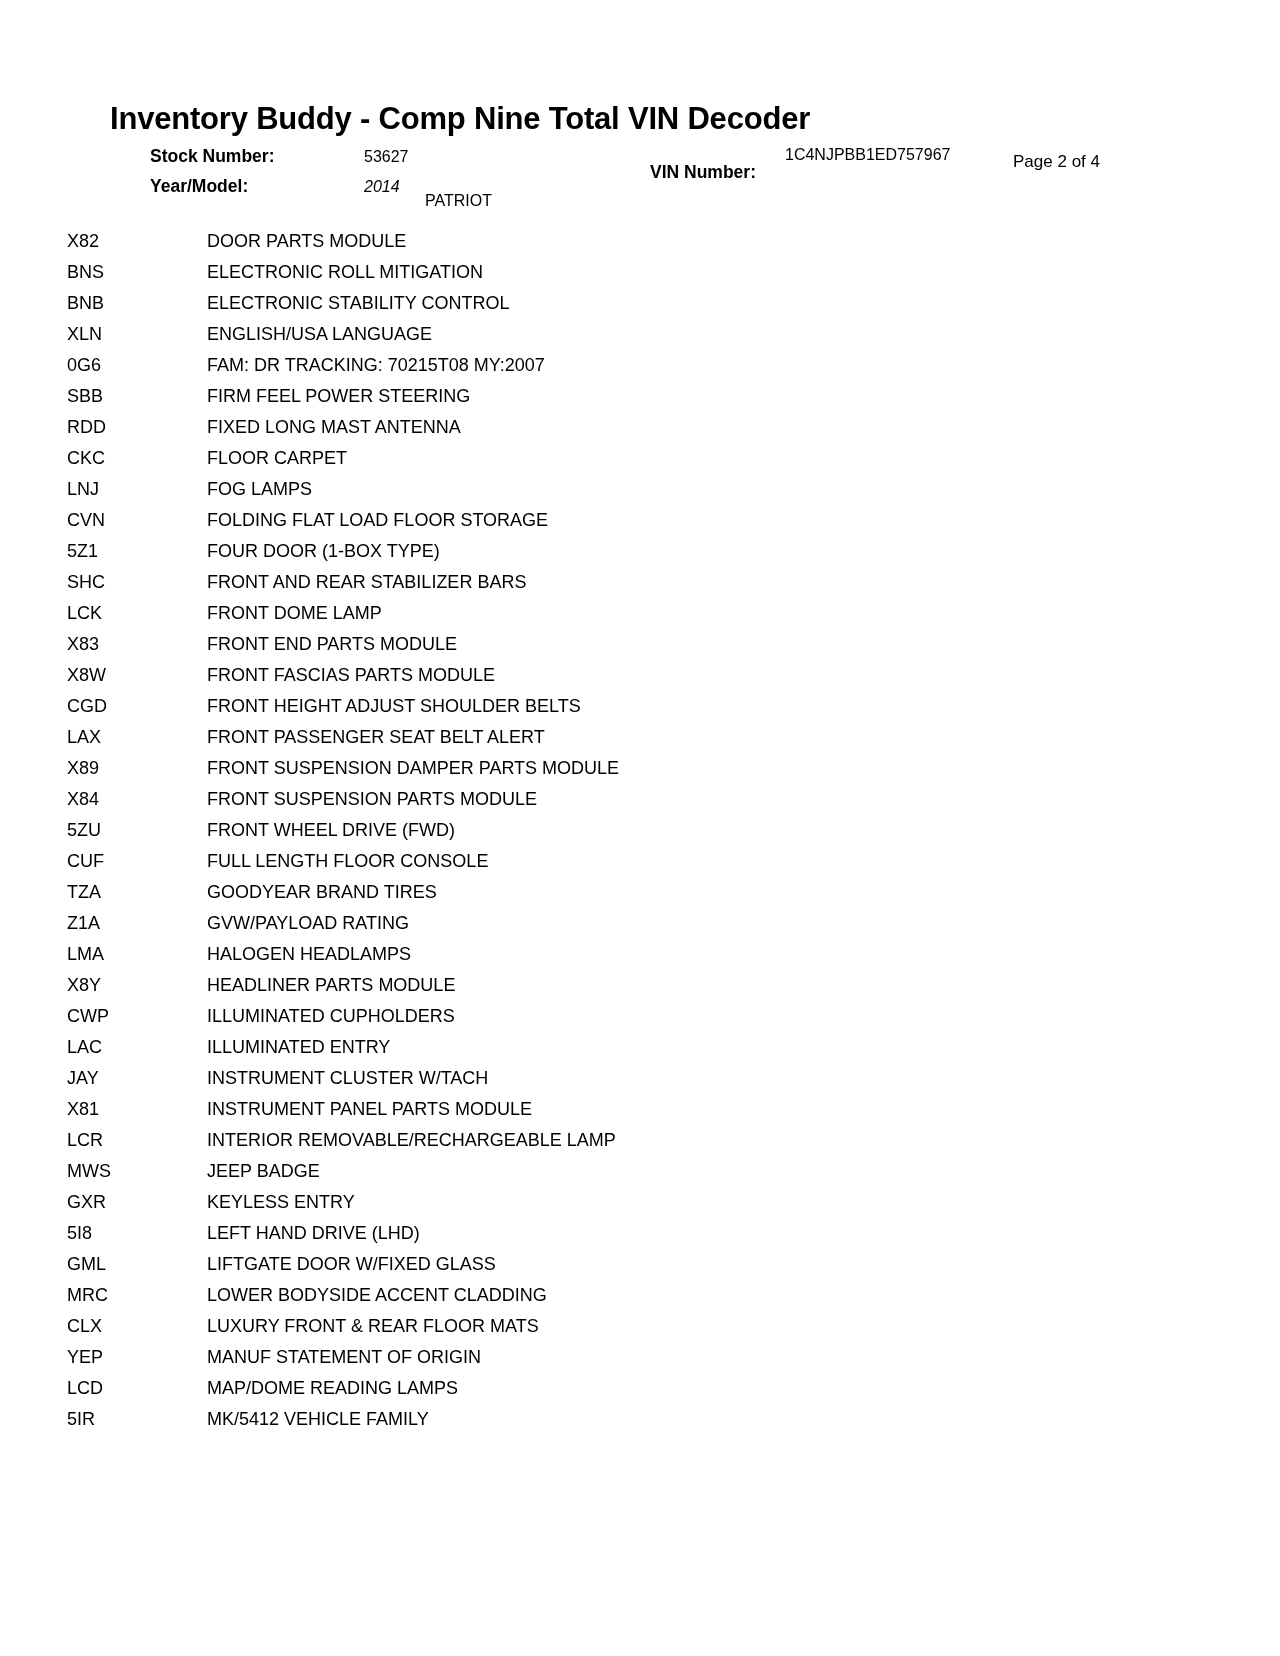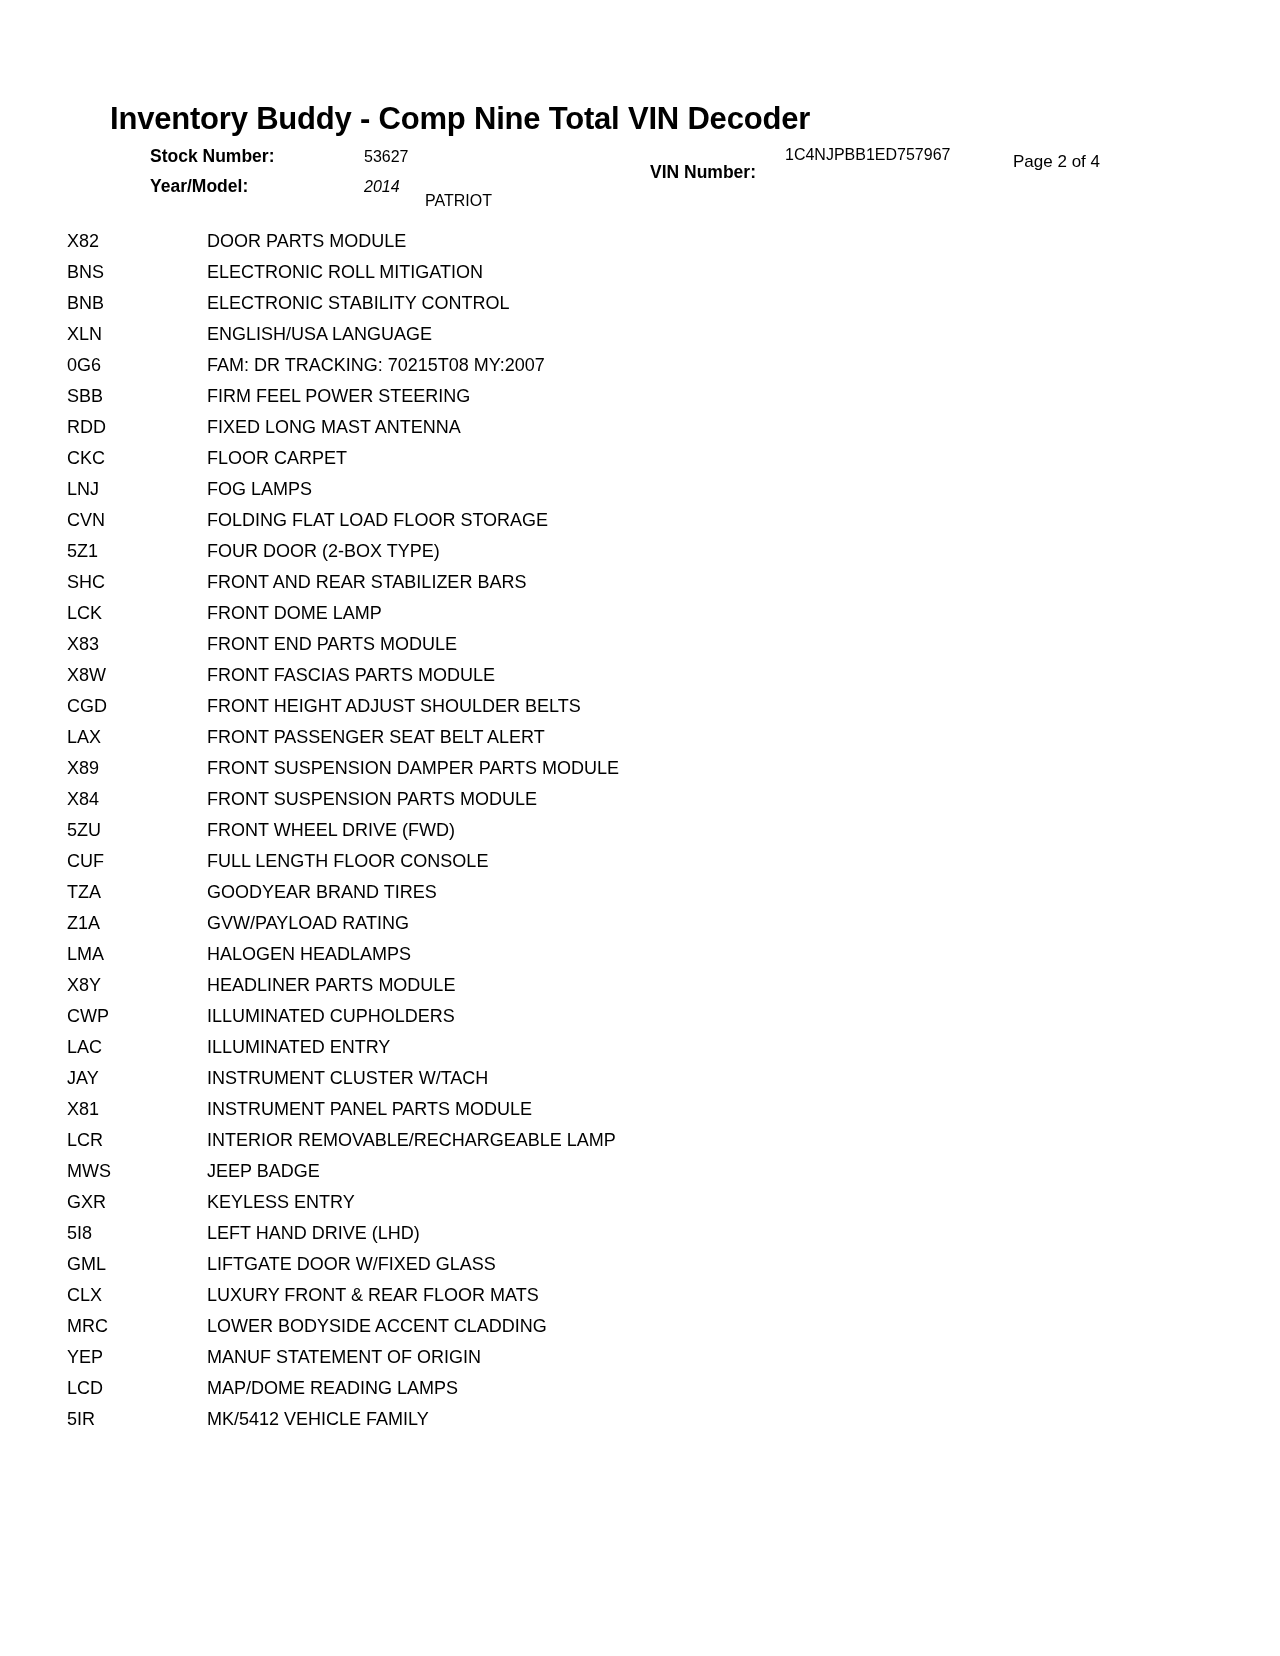--- a/index.html
+++ b/index.html
@@ -133,21 +133,21 @@
       <div class="option-row"><span class="opt-code">X82</span><span class="opt-desc">DOOR PARTS MODULE</span></div>
       <div class="option-row"><span class="opt-code">BNS</span><span class="opt-desc">ELECTRONIC ROLL MITIGATION</span></div>
       <div class="option-row"><span class="opt-code">BNB</span><span class="opt-desc">ELECTRONIC STABILITY CONTROL</span></div>
       <div class="option-row"><span class="opt-code">XLN</span><span class="opt-desc">ENGLISH/USA LANGUAGE</span></div>
       <div class="option-row"><span class="opt-code">0G6</span><span class="opt-desc">FAM: DR TRACKING: 70215T08 MY:2007</span></div>
       <div class="option-row"><span class="opt-code">SBB</span><span class="opt-desc">FIRM FEEL POWER STEERING</span></div>
       <div class="option-row"><span class="opt-code">RDD</span><span class="opt-desc">FIXED LONG MAST ANTENNA</span></div>
       <div class="option-row"><span class="opt-code">CKC</span><span class="opt-desc">FLOOR CARPET</span></div>
       <div class="option-row"><span class="opt-code">LNJ</span><span class="opt-desc">FOG LAMPS</span></div>
       <div class="option-row"><span class="opt-code">CVN</span><span class="opt-desc">FOLDING FLAT LOAD FLOOR STORAGE</span></div>
-      <div class="option-row"><span class="opt-code">5Z1</span><span class="opt-desc">FOUR DOOR (2-BOX TYPE)</span></div>
+      <div class="option-row"><span class="opt-code">5Z1</span><span class="opt-desc">FOUR DOOR (1-BOX TYPE)</span></div>
       <div class="option-row"><span class="opt-code">SHC</span><span class="opt-desc">FRONT AND REAR STABILIZER BARS</span></div>
       <div class="option-row"><span class="opt-code">LCK</span><span class="opt-desc">FRONT DOME LAMP</span></div>
       <div class="option-row"><span class="opt-code">X83</span><span class="opt-desc">FRONT END PARTS MODULE</span></div>
       <div class="option-row"><span class="opt-code">X8W</span><span class="opt-desc">FRONT FASCIAS PARTS MODULE</span></div>
       <div class="option-row"><span class="opt-code">CGD</span><span class="opt-desc">FRONT HEIGHT ADJUST SHOULDER BELTS</span></div>
       <div class="option-row"><span class="opt-code">LAX</span><span class="opt-desc">FRONT PASSENGER SEAT BELT ALERT</span></div>
       <div class="option-row"><span class="opt-code">X89</span><span class="opt-desc">FRONT SUSPENSION DAMPER PARTS MODULE</span></div>
       <div class="option-row"><span class="opt-code">X84</span><span class="opt-desc">FRONT SUSPENSION PARTS MODULE</span></div>
       <div class="option-row"><span class="opt-code">5ZU</span><span class="opt-desc">FRONT WHEEL DRIVE (FWD)</span></div>
       <div class="option-row"><span class="opt-code">CUF</span><span class="opt-desc">FULL LENGTH FLOOR CONSOLE</span></div>
@@ -157,20 +157,20 @@
       <div class="option-row"><span class="opt-code">X8Y</span><span class="opt-desc">HEADLINER PARTS MODULE</span></div>
       <div class="option-row"><span class="opt-code">CWP</span><span class="opt-desc">ILLUMINATED CUPHOLDERS</span></div>
       <div class="option-row"><span class="opt-code">LAC</span><span class="opt-desc">ILLUMINATED ENTRY</span></div>
       <div class="option-row"><span class="opt-code">JAY</span><span class="opt-desc">INSTRUMENT CLUSTER W/TACH</span></div>
       <div class="option-row"><span class="opt-code">X81</span><span class="opt-desc">INSTRUMENT PANEL PARTS MODULE</span></div>
       <div class="option-row"><span class="opt-code">LCR</span><span class="opt-desc">INTERIOR REMOVABLE/RECHARGEABLE LAMP</span></div>
       <div class="option-row"><span class="opt-code">MWS</span><span class="opt-desc">JEEP BADGE</span></div>
       <div class="option-row"><span class="opt-code">GXR</span><span class="opt-desc">KEYLESS ENTRY</span></div>
       <div class="option-row"><span class="opt-code">5I8</span><span class="opt-desc">LEFT HAND DRIVE (LHD)</span></div>
       <div class="option-row"><span class="opt-code">GML</span><span class="opt-desc">LIFTGATE DOOR W/FIXED GLASS</span></div>
+      <div class="option-row"><span class="opt-code">MRC</span><span class="opt-desc">LOWER BODYSIDE ACCENT CLADDING</span></div>
       <div class="option-row"><span class="opt-code">CLX</span><span class="opt-desc">LUXURY FRONT &amp; REAR FLOOR MATS</span></div>
-      <div class="option-row"><span class="opt-code">MRC</span><span class="opt-desc">LOWER BODYSIDE ACCENT CLADDING</span></div>
       <div class="option-row"><span class="opt-code">YEP</span><span class="opt-desc">MANUF STATEMENT OF ORIGIN</span></div>
       <div class="option-row"><span class="opt-code">LCD</span><span class="opt-desc">MAP/DOME READING LAMPS</span></div>
       <div class="option-row"><span class="opt-code">5IR</span><span class="opt-desc">MK/5412 VEHICLE FAMILY</span></div>
     </div>
 
 </div>
 
 </body></html>

